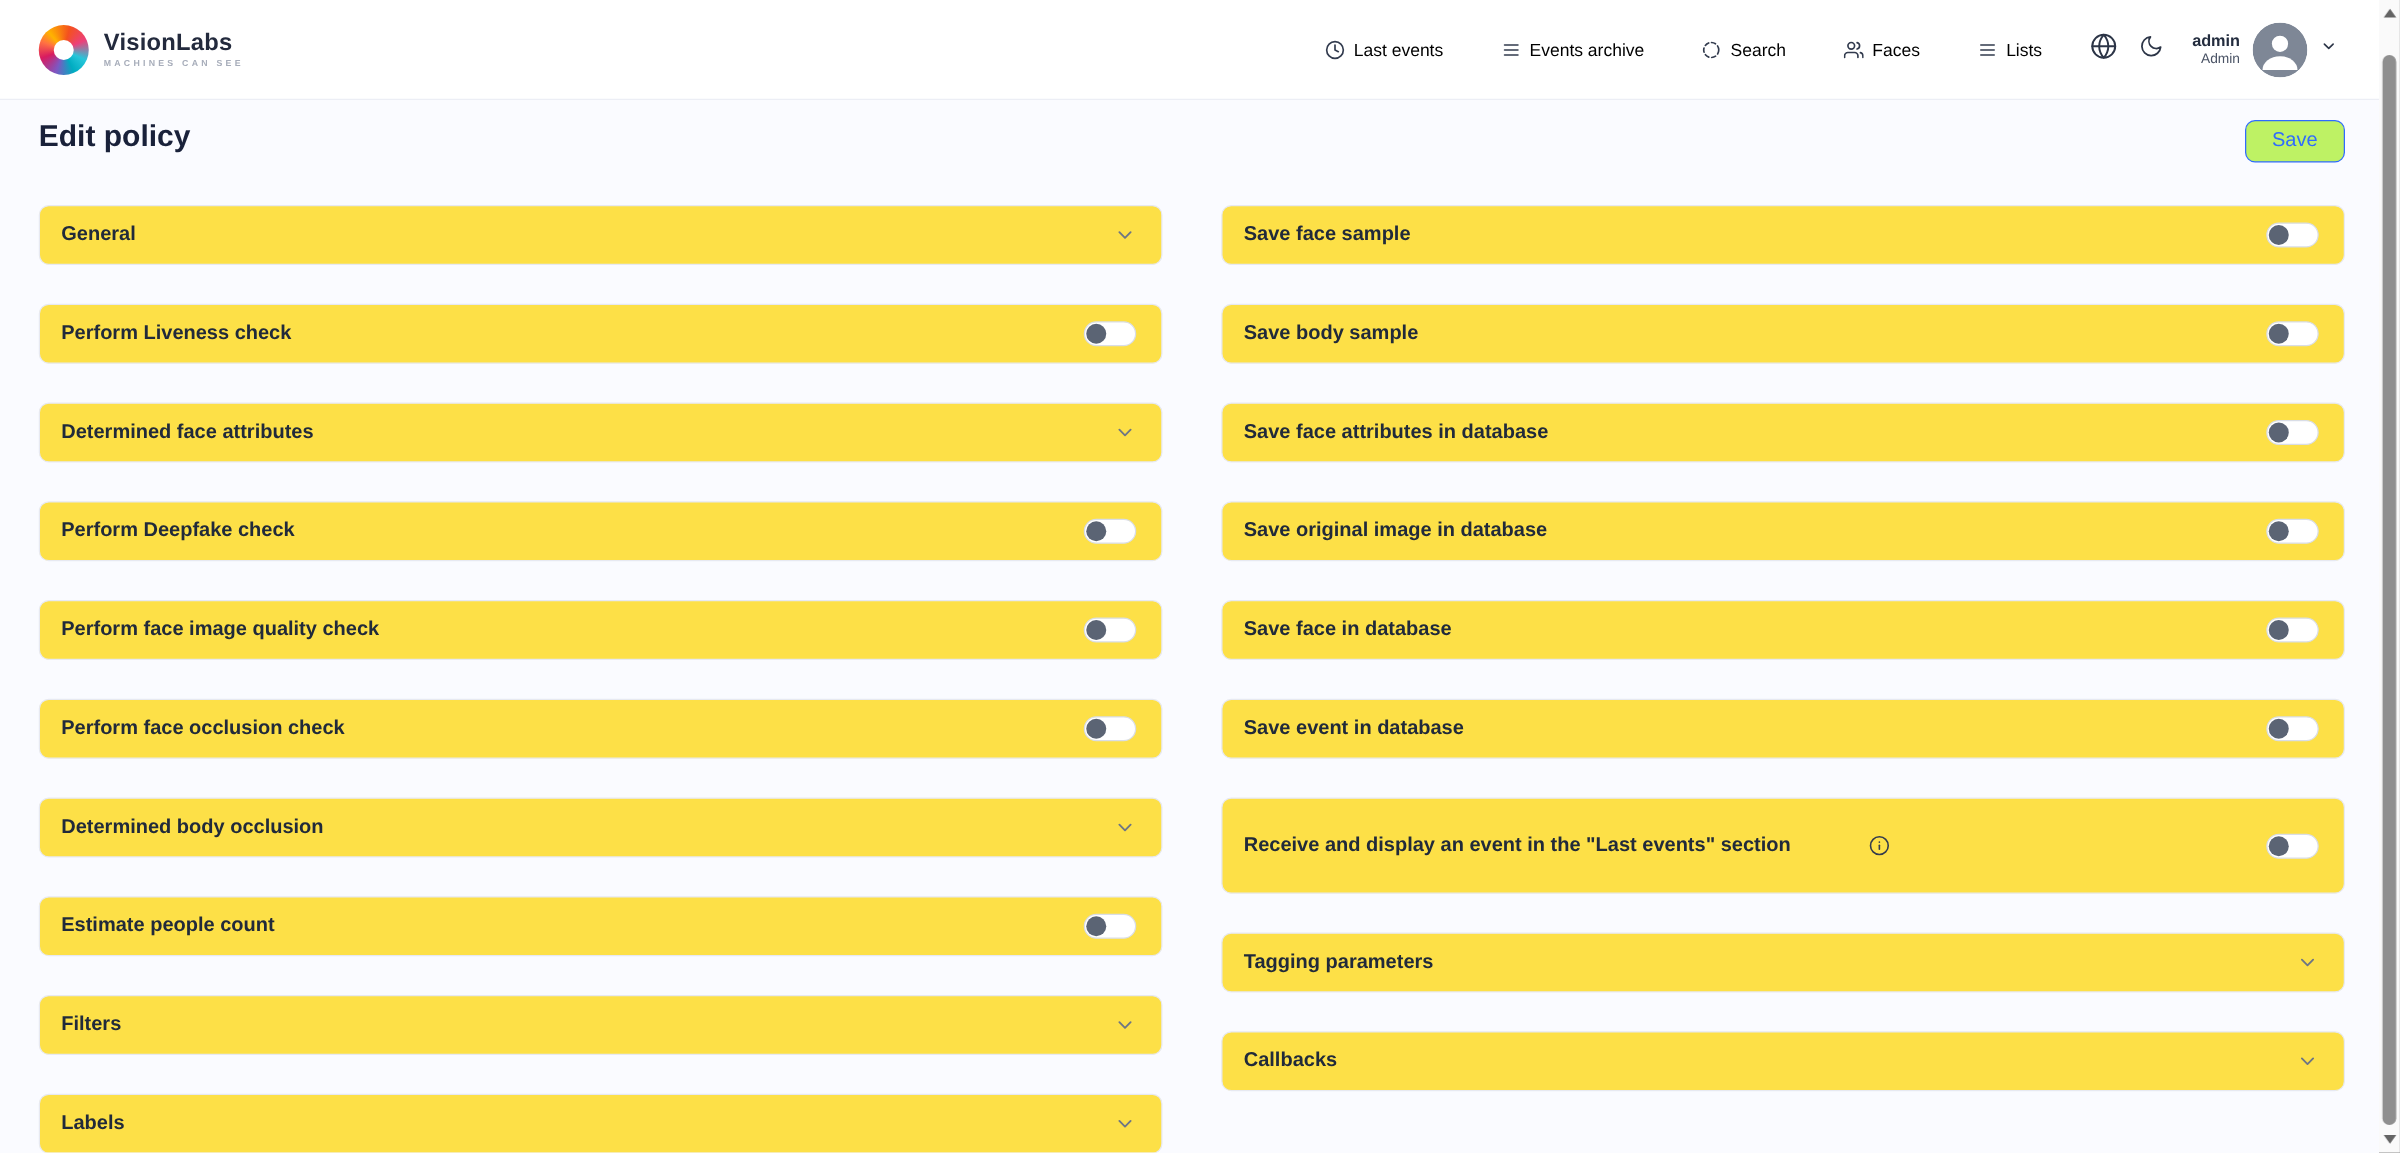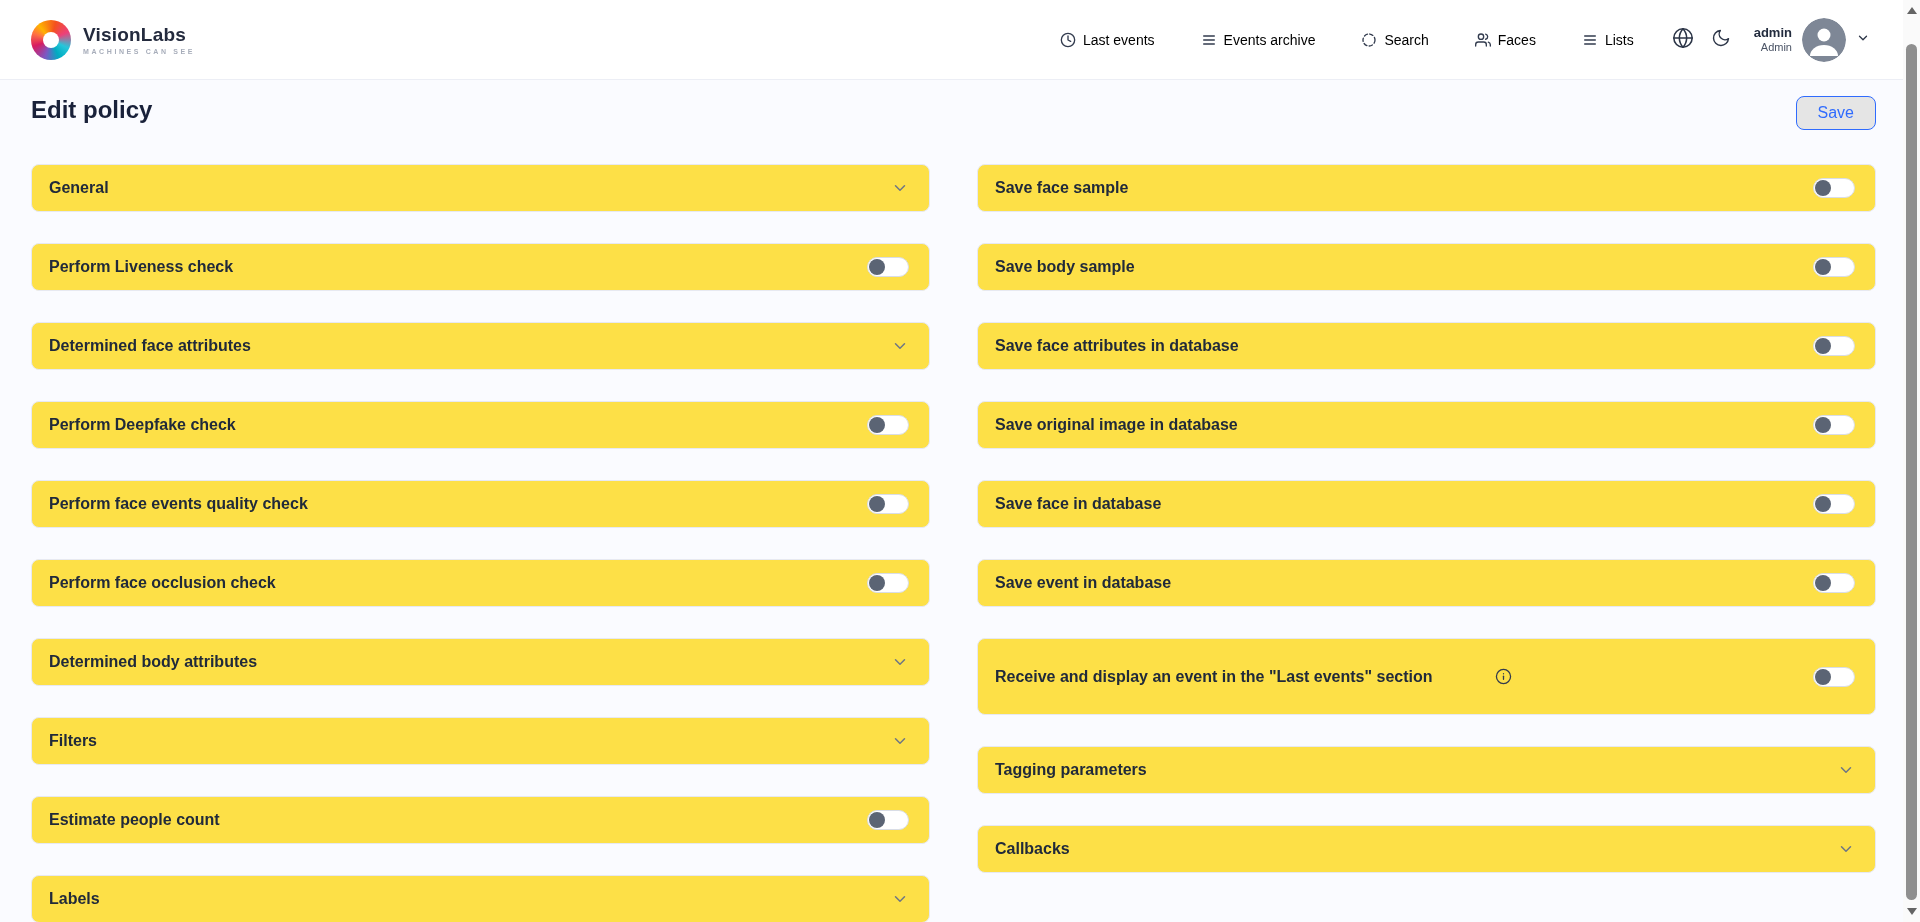--- a/index.html
+++ b/index.html
@@ -32,21 +32,21 @@
   .user-name { font-size:13px; font-weight:700; color:#232c3e; }
   .user-role { font-size:11px; color:#4a5365; }
   .avatar { width:44px; height:44px; border-radius:50%; overflow:hidden; flex:0 0 auto; cursor:pointer; }
   .user-caret { margin-left:10px; cursor:pointer; display:flex; align-items:center; }
 
   
   .main { padding:16px 44px 0 31px; }
   .page-header { display:flex; align-items:flex-start; justify-content:space-between; height:42px; margin-bottom:26px; }
   .page-title { font-size:24px; font-weight:700; color:#19213a; }
   .save-btn {
-    background:#e5e5e5; border:1px solid #2f6bfe; color:#2f6bfe; font-size:16px;
+    background:#bef264; border:1px solid #2f6bfe; color:#2f6bfe; font-size:16px;
     padding:7px 21px; border-radius:8px; cursor:pointer; font-family:inherit;
   }
 
   .columns { display:grid; grid-template-columns:1fr 1fr; column-gap:47px; align-items:start; }
   .col { display:flex; flex-direction:column; gap:31px; }
 
   .card {
     background:#fde047; border:1px solid #e7e9f1; border-radius:8px;
     min-height:48px; display:flex; align-items:center; padding:0 20px 0 17px;
   }
@@ -209,57 +209,57 @@
           </span>
       </div>
       <div class="card">
         <span class="row-label">Perform Deepfake check</span>
         <span class="spacer"></span>
         <button class="switch">
             <span class="knob"></span>
           </button>
       </div>
       <div class="card">
-        <span class="row-label">Perform face events quality check</span>
+        <span class="row-label">Perform face image quality check</span>
         <span class="spacer"></span>
         <button class="switch">
             <span class="knob"></span>
           </button>
       </div>
       <div class="card">
         <span class="row-label">Perform face occlusion check</span>
         <span class="spacer"></span>
         <button class="switch">
             <span class="knob"></span>
           </button>
       </div>
       <div class="card clickable">
-        <span class="row-label">Determined body attributes</span>
-        <span class="spacer"></span>
-        <span class="chev">
-            <svg width="18" height="18" viewBox="0 0 24 24" fill="none" stroke="#6e7684" stroke-width="2" stroke-linecap="round" stroke-linejoin="round">
-              <polyline points="6 9 12 15 18 9"></polyline>
-            </svg>
-          </span>
+        <span class="row-label">Determined body occlusion</span>
+        <span class="spacer"></span>
+        <span class="chev">
+            <svg width="18" height="18" viewBox="0 0 24 24" fill="none" stroke="#6e7684" stroke-width="2" stroke-linecap="round" stroke-linejoin="round">
+              <polyline points="6 9 12 15 18 9"></polyline>
+            </svg>
+          </span>
+      </div>
+      <div class="card">
+        <span class="row-label">Estimate people count</span>
+        <span class="spacer"></span>
+        <button class="switch">
+            <span class="knob"></span>
+          </button>
       </div>
       <div class="card clickable">
         <span class="row-label">Filters</span>
         <span class="spacer"></span>
         <span class="chev">
             <svg width="18" height="18" viewBox="0 0 24 24" fill="none" stroke="#6e7684" stroke-width="2" stroke-linecap="round" stroke-linejoin="round">
               <polyline points="6 9 12 15 18 9"></polyline>
             </svg>
           </span>
-      </div>
-      <div class="card">
-        <span class="row-label">Estimate people count</span>
-        <span class="spacer"></span>
-        <button class="switch">
-            <span class="knob"></span>
-          </button>
       </div>
       <div class="card clickable">
         <span class="row-label">Labels</span>
         <span class="spacer"></span>
         <span class="chev">
             <svg width="18" height="18" viewBox="0 0 24 24" fill="none" stroke="#6e7684" stroke-width="2" stroke-linecap="round" stroke-linejoin="round">
               <polyline points="6 9 12 15 18 9"></polyline>
             </svg>
           </span>
       </div>

